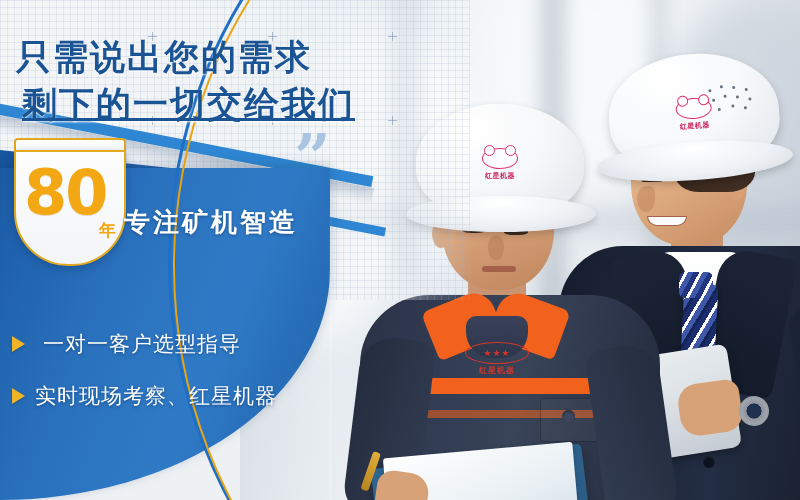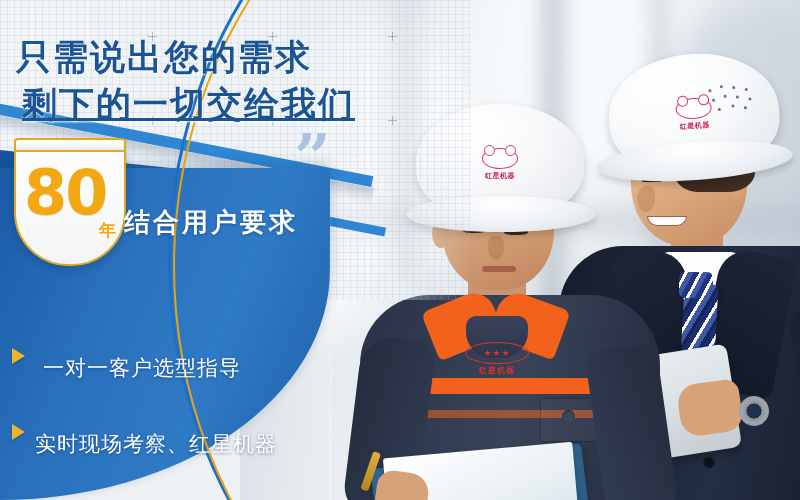--- a/index.html
+++ b/index.html
@@ -271,21 +271,21 @@
     text-shadow:0 1px 2px rgba(255,255,255,.9);}
   .headline .l2{margin-left:6px;text-decoration:underline;}
 
   
   .bullets{position:absolute;left:12px;top:330px;}
   .bl{display:flex;align-items:center;margin-bottom:24px;}
   .arrow{width:0;height:0;border-left:13px solid #f0b429;border-top:8px solid transparent;
     border-bottom:8px solid transparent;margin-right:10px;flex:none;
     filter:drop-shadow(0 1px 1px rgba(10,40,80,.4));}
   .bl .txt{color:#ffffff;font-size:21px;letter-spacing:1px;
-    text-shadow:0 1px 3px rgba(10,40,80,.5);white-space:nowrap;margin-top:24px;}
+    text-shadow:0 1px 3px rgba(10,40,80,.5);white-space:nowrap;}
   .bl.indent .txt{margin-left:8px;}
 </style>
 </head>
 <body>
 
 <div class="banner">
 
   <div class="photo">
     <div class="bg-blob b1"></div>
     <div class="bg-blob b2"></div>
@@ -416,21 +416,21 @@
 
   <div class="arc-frame"></div>
   <div class="arc-frame2"></div>
 
   <div class="badge-tab"></div>
   <div class="badge">
     <div class="num">80</div>
     <div class="yr">年</div>
   </div>
 
-  <div class="slogan">结合用户要求</div>
+  <div class="slogan">专注矿机智造</div>
 
   <div class="headline">
     <div class="l">只需说出您的需求</div>
     <div class="l l2">剩下的一切交给我们</div>
   </div>
 
   <div class="bullets">
     <div class="bl indent">
       <span class="arrow"></span>
       <span class="txt">一对一客户选型指导</span>

